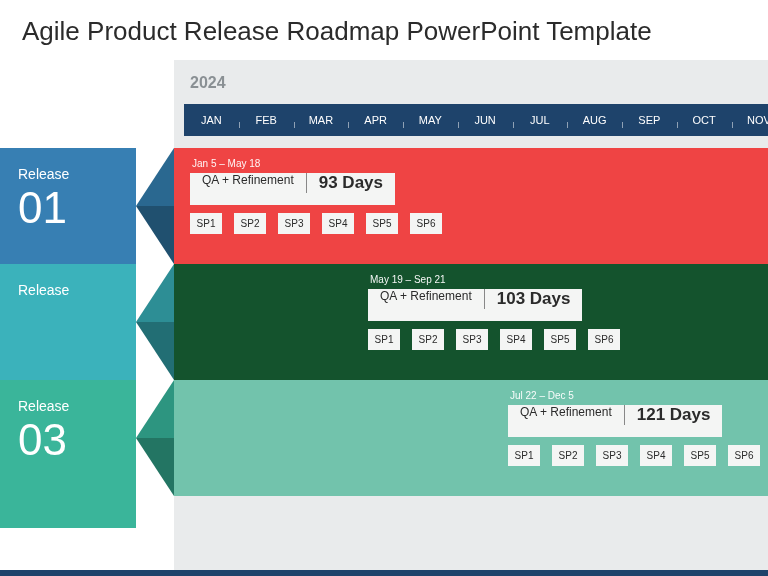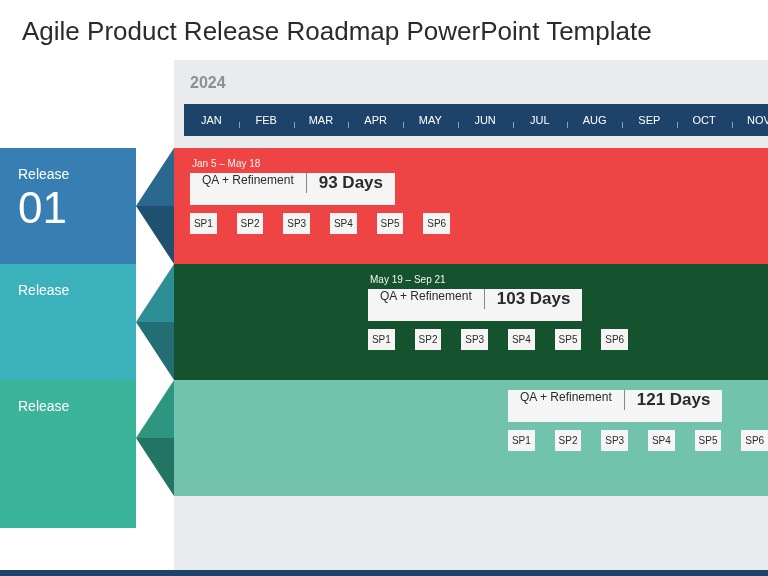--- a/index.html
+++ b/index.html
@@ -139,21 +139,21 @@
     height: 32px;
     display: flex;
     align-items: flex-start;
     padding: 0 12px;
     margin-bottom: 8px;
     width: fit-content;
   }
   .taskbox .taskname { font-size: 12px; color: #2b2b2b; }
   .taskbox .divider  { width:1px; height:20px; background:#888; margin: 0 12px; }
   .taskbox .days     { font-size: 17px; font-weight:700; color:#2b2b2b; }
-  .sprints { display:flex; gap:20px; }
+  .sprints { display:flex; gap:12px; }
   .sprints span {
     background:#f4f5f4;
     font-size:10px;
     color:#2b2b2b;
     padding: 5px 0;
     width: 32px;
     text-align: center;
   }
 
   .bottom-border {
@@ -172,20 +172,21 @@
 
   <div class="release-block r1">
     <div class="rlabel">Release</div>
     <div class="rnum">01</div>
   </div>
   <div class="release-block r2">
     <div class="rlabel">Release</div>
   </div>
   <div class="release-block r3">
     <div class="rlabel">Release</div>
+    <div class="rnum">03</div>
   </div>
 
   <div class="connector c1a"></div>
   <div class="connector c1b"></div>
   <div class="connector c2a"></div>
   <div class="connector c2b"></div>
   <div class="connector c3a"></div>
   <div class="connector c3b"></div>
 
   <div class="header-area">
@@ -239,20 +240,21 @@
         <span>SP3</span>
         <span>SP4</span>
         <span>SP5</span>
         <span>SP6</span>
       </div>
     </div>
   </div>
 
   <div class="lane l3">
     <div class="cluster cl3">
+      <div class="daterange">Jul 22 – Dec 5</div>
       <div class="taskbox">
         <span class="taskname">QA + Refinement</span>
         <span class="divider"></span>
         <span class="days">121 Days</span>
       </div>
       <div class="sprints">
         <span>SP1</span>
         <span>SP2</span>
         <span>SP3</span>
         <span>SP4</span>

